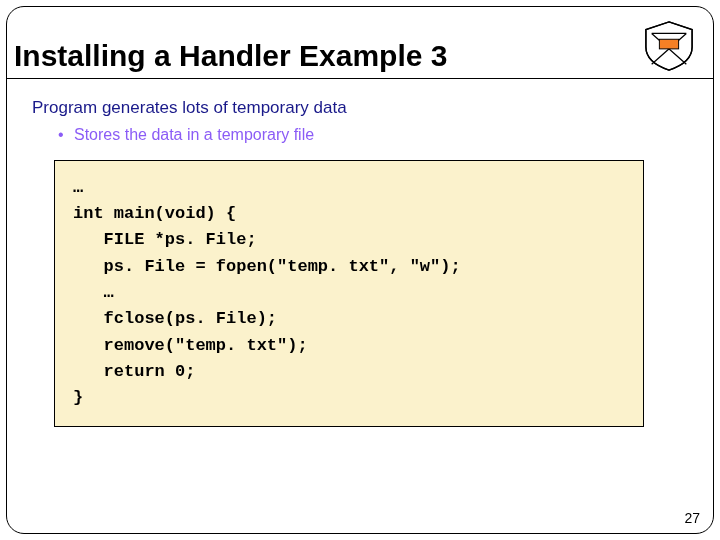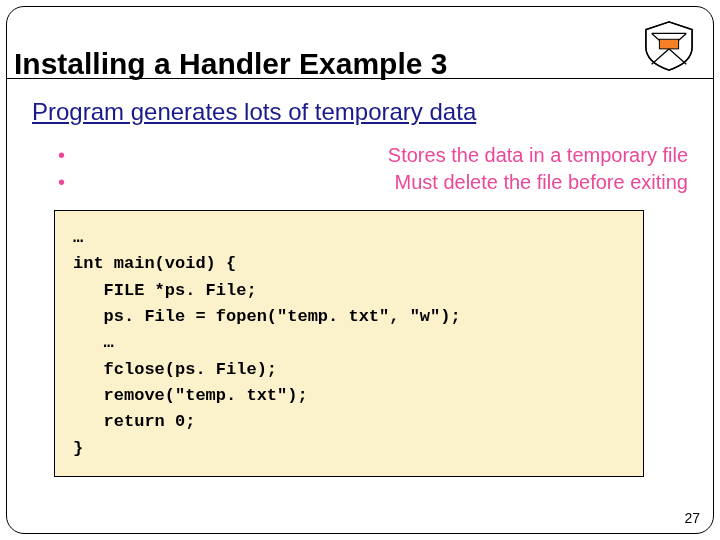--- a/index.html
+++ b/index.html
@@ -33,21 +33,21 @@
     bottom: 6px;
     border: 1.5px solid var(--border);
     border-radius: 18px;
     box-sizing: border-box;
   }
   
   .title-wrap {
     position: absolute;
     left: 10px;
     right: 10px;
-    top: 32px;
+    top: 24px;
     height: 64px;
     display: flex;
     align-items: center;
   }
   .title {
     font-size: 30px;
     font-weight: bold;
     padding-left: 4px;
     line-height: 1.05;
   }
@@ -69,37 +69,35 @@
   .logo svg { width: 100%; height: 100%; }
   
   .body {
     position: absolute;
     left: 32px;
     right: 32px;
     top: 98px;
     bottom: 42px;
   }
   .lead {
-    font-size: 24px;
+    font-size: 17px;
     color: var(--accent);
-    margin: 0 0 16px 0;
-    text-decoration: underline;
+    margin: 0 0 6px 0;
   }
   ul.sub {
     margin: 0 0 14px 26px;
     padding: 0;
     list-style: none;
   }
   ul.sub li {
-    font-size: 20px;
-    color: #ec4899;
+    font-size: 16px;
+    color: #8b5cf6;
     line-height: 1.35;
     position: relative;
     padding-left: 16px;
-    text-align: right;
   }
   ul.sub li::before {
     content: "•";
     position: absolute;
     left: 0;
     top: 0;
   }
   .codebox {
     margin: 12px 0 0 22px;
     width: 590px;
@@ -138,21 +136,20 @@
       <path d="M30 2 L54 10 L54 28 Q54 44 30 52 Q6 44 6 28 L6 10 Z" fill="#fff" stroke="#000" stroke-width="1.5"></path>
       <path d="M30 2 L54 10 L54 28 Q54 44 30 52 Q6 44 6 28 L6 10 Z M12 14 L48 14 M12 14 L48 46 M48 14 L12 46" fill="none" stroke="#000" stroke-width="1.3"></path>
       <rect x="20" y="20" width="20" height="10" fill="#f58025" stroke="#000" stroke-width="1"></rect>
     </svg>
   </div>
 
   <div class="body">
     <p class="lead">Program generates lots of temporary data</p>
     <ul class="sub">
       <li>Stores the data in a temporary file</li>
-      <li>Must delete the file before exiting</li>
     </ul>
     <div class="codebox">…
 int main(void) {
    FILE *ps. File;
    ps. File = fopen("temp. txt", "w");
    …
    fclose(ps. File);
    remove("temp. txt");
    return 0;
 }</div>

